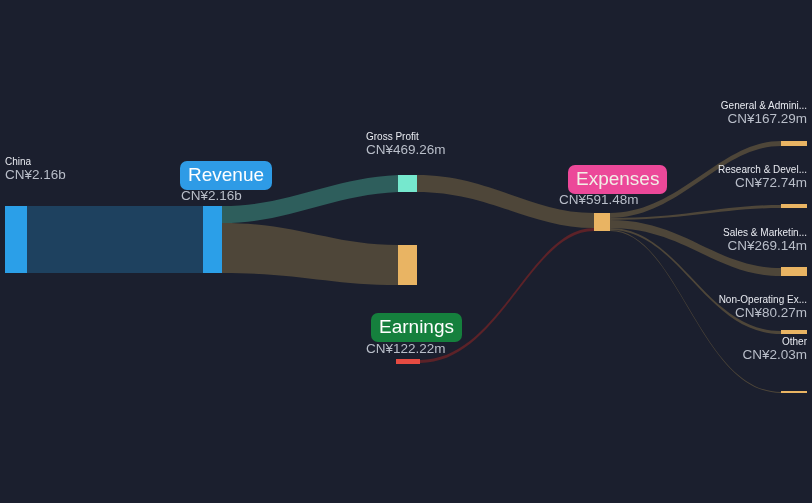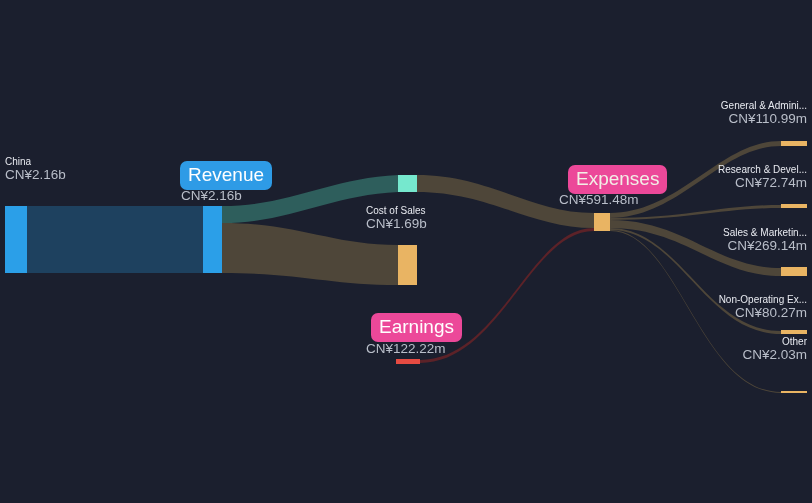--- a/index.html
+++ b/index.html
@@ -24,21 +24,21 @@
     display:inline-block;
     padding:3px 8px 4px 8px;
     border-radius:7px;
     font-size:19px;
     color:#ffffff;
     line-height:1.15;
     white-space:nowrap;
   }
   .badge.blue{background:#2e9be6;}
   .badge.brown{background:#ec4899;color:#f2eee6;}
-  .badge.red{background:#ec4899;}
+  .badge.red{background:#15803d;}
 </style>
 </head>
 <body>
 
 <div id="stage">
 
   <svg id="sankey" viewBox="0 0 812 503" xmlns="http://www.w3.org/2000/svg">
 
     <g>
 
@@ -108,39 +108,39 @@
   <div class="lbl" style="left:5px;top:156px;">
     <span class="name">China</span>
     <span class="val">CN¥2.16b</span>
   </div>
 
   <div class="badge blue" style="left:180px;top:161px;">Revenue</div>
   <div class="lbl" style="left:181px;top:188px;">
     <span class="val">CN¥2.16b</span>
   </div>
 
+  <div class="lbl" style="left:366px;top:131px;">
+    <span class="name">Gross Profit</span>
+    <span class="val">CN¥469.26m</span>
+  </div>
 
-  <div class="lbl" style="left:366px;top:205px;">
-    <span class="name">Cost of Sales</span>
-    <span class="val">CN¥1.69b</span>
-  </div>
 
   <div class="badge red" style="left:371px;top:313px;">Earnings</div>
   <div class="lbl" style="left:366px;top:341px;">
     <span class="val">CN¥122.22m</span>
   </div>
 
   <div class="badge brown" style="left:568px;top:165px;">Expenses</div>
   <div class="lbl" style="left:559px;top:192px;">
     <span class="val">CN¥591.48m</span>
   </div>
 
   <div class="lbl right" style="right:5px;top:100px;">
     <span class="name">General &amp; Admini...</span>
-    <span class="val">CN¥110.99m</span>
+    <span class="val">CN¥167.29m</span>
   </div>
 
   <div class="lbl right" style="right:5px;top:164px;">
     <span class="name">Research &amp; Devel...</span>
     <span class="val">CN¥72.74m</span>
   </div>
 
   <div class="lbl right" style="right:5px;top:227px;">
     <span class="name">Sales &amp; Marketin...</span>
     <span class="val">CN¥269.14m</span>

